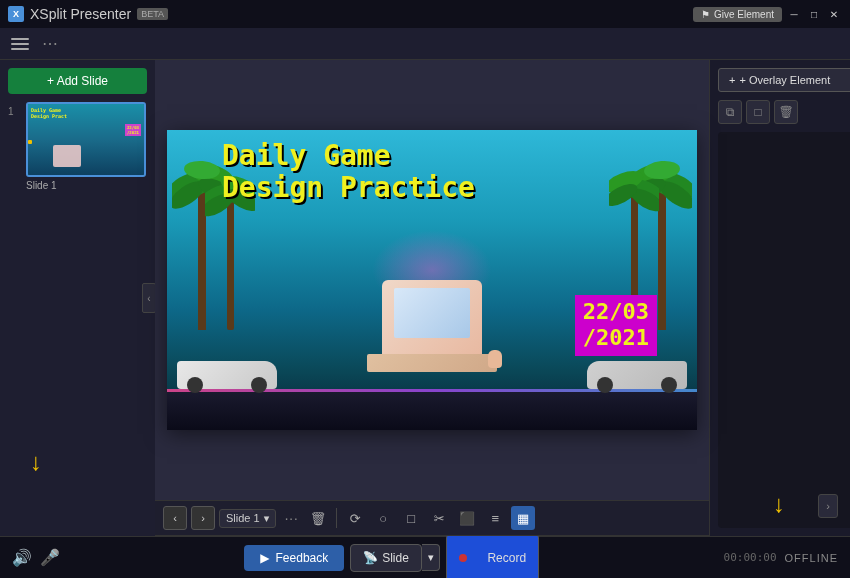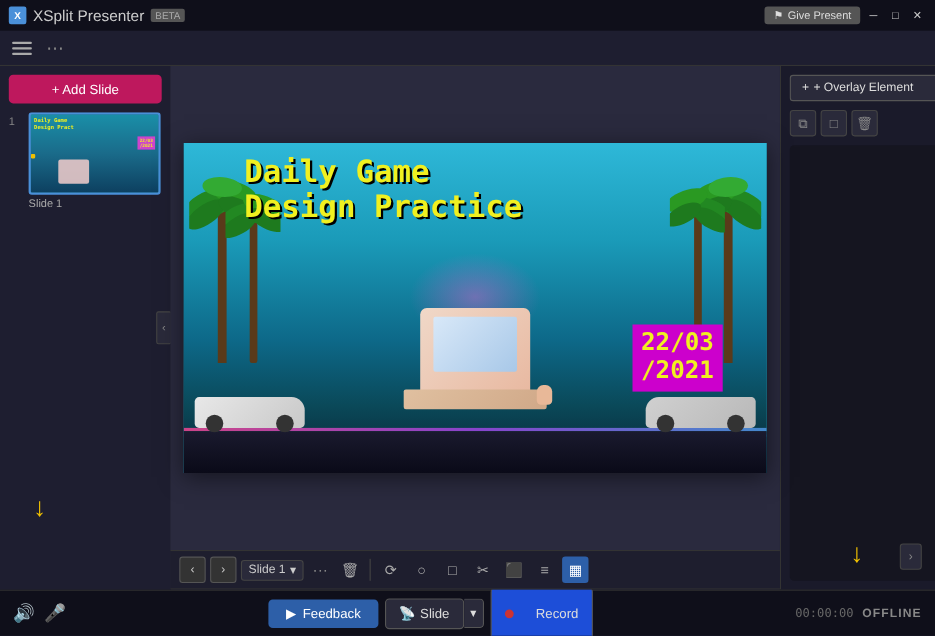--- a/index.html
+++ b/index.html
@@ -133,21 +133,21 @@
     .left-sidebar {
       width: 155px;
       background: #1e1e30;
       display: flex;
       flex-direction: column;
       padding: 8px;
       flex-shrink: 0;
       gap: 8px;
     }
     .add-slide-btn {
-      background: #be185d;
+      background: #15803d;
       border: none;
       color: white;
       padding: 6px 12px;
       border-radius: 4px;
       cursor: pointer;
       font-size: 12px;
       display: flex;
       align-items: center;
       justify-content: center;
       gap: 4px;
@@ -664,42 +664,42 @@
       gap: 8px;
     }
     .time-display {
       font-size: 11px;
       color: #666;
       font-family: monospace;
     }
     .offline-badge {
       font-size: 11px;
       color: #888;
-      font-weight: 700;
+      font-weight: 400;
       letter-spacing: 1px;
     }
 
     
     .slide-canvas-wrapper {
       position: relative;
     }
   </style>
 </head>
 <body>
 
 <div class="title-bar">
   <div class="title-bar-left">
     <div class="title-bar-icon">X</div>
     <span class="title-bar-app">XSplit Presenter</span>
     <span class="title-bar-beta">BETA</span>
   </div>
   <div class="title-bar-controls">
     <button class="feedback-btn">
       <span>⚑</span>
-      <span>Give Present</span>
+      <span>Give Element</span>
     </button>
     <button class="win-btn">─</button>
     <button class="win-btn">□</button>
     <button class="win-btn close">✕</button>
   </div>
 </div>
 
 <div class="menu-bar">
   <div class="hamburger">
     <span></span>

